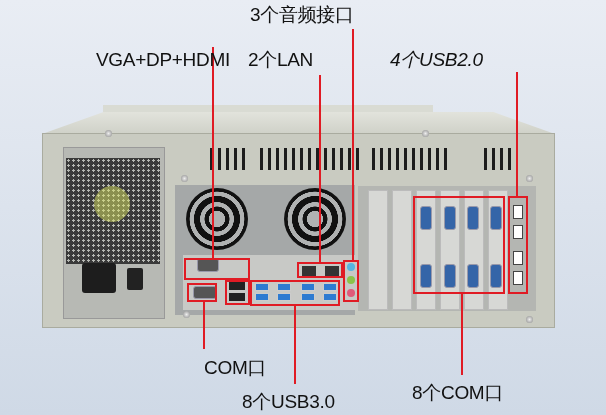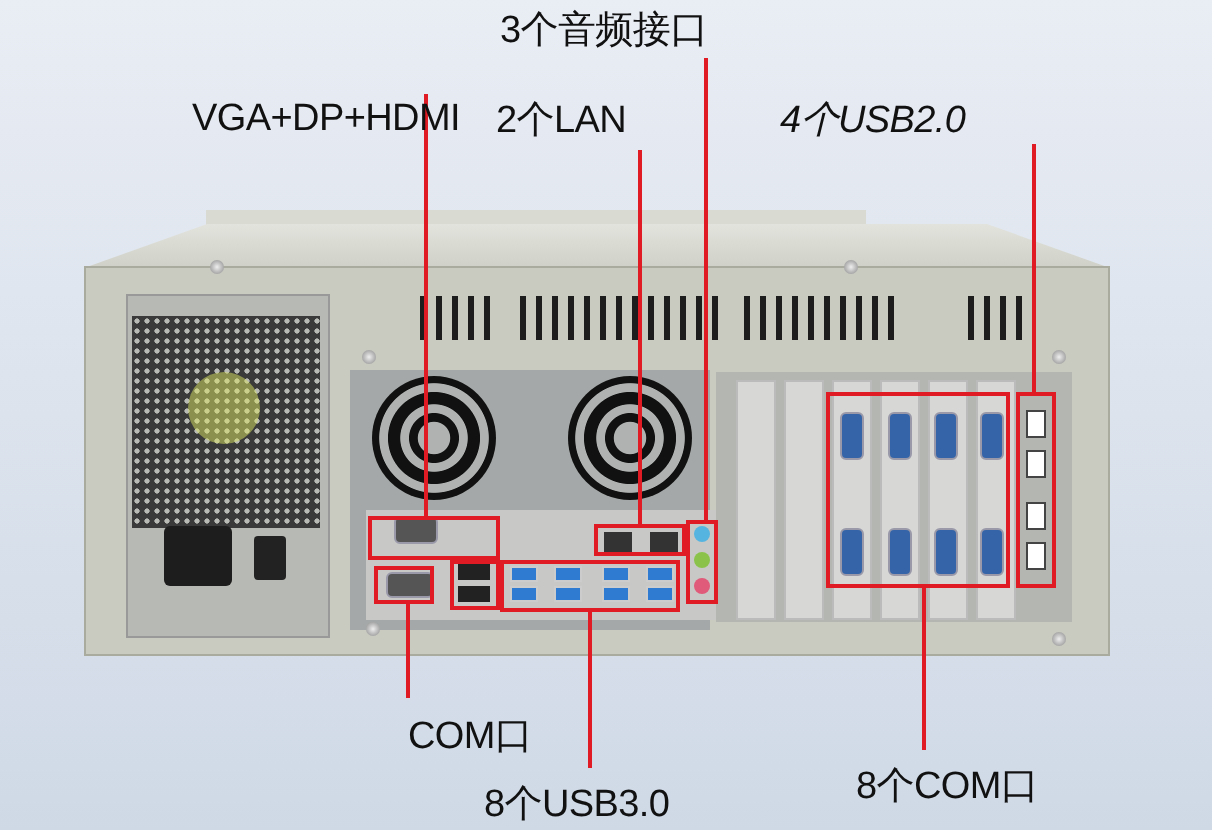--- a/index.html
+++ b/index.html
@@ -119,13 +119,13 @@
 <div class="vline" style="left:203px;top:302px;height:47px;"></div>
 <div class="vline" style="left:294px;top:306px;height:78px;"></div>
 <div class="vline" style="left:461px;top:294px;height:81px;"></div>
 
 <div class="label" style="left:96px;top:4px;margin-top:45px;">VGA+DP+HDMI</div>
 <div class="label" style="left:250px;top:2px;">3个音频接口</div>
 <div class="label" style="left:248px;top:47px;">2个LAN</div>
 <div class="label" style="left:390px;top:47px;font-style:italic;">4个USB2.0</div>
 <div class="label" style="left:167px;top:355px;margin-left:37px;">COM口</div>
 <div class="label" style="left:242px;top:389px;">8个USB3.0</div>
-<div class="label" style="left:428px;top:380px;">8个COM口</div>
+<div class="label" style="left:412px;top:380px;">8个COM口</div>
 
 </body></html>

